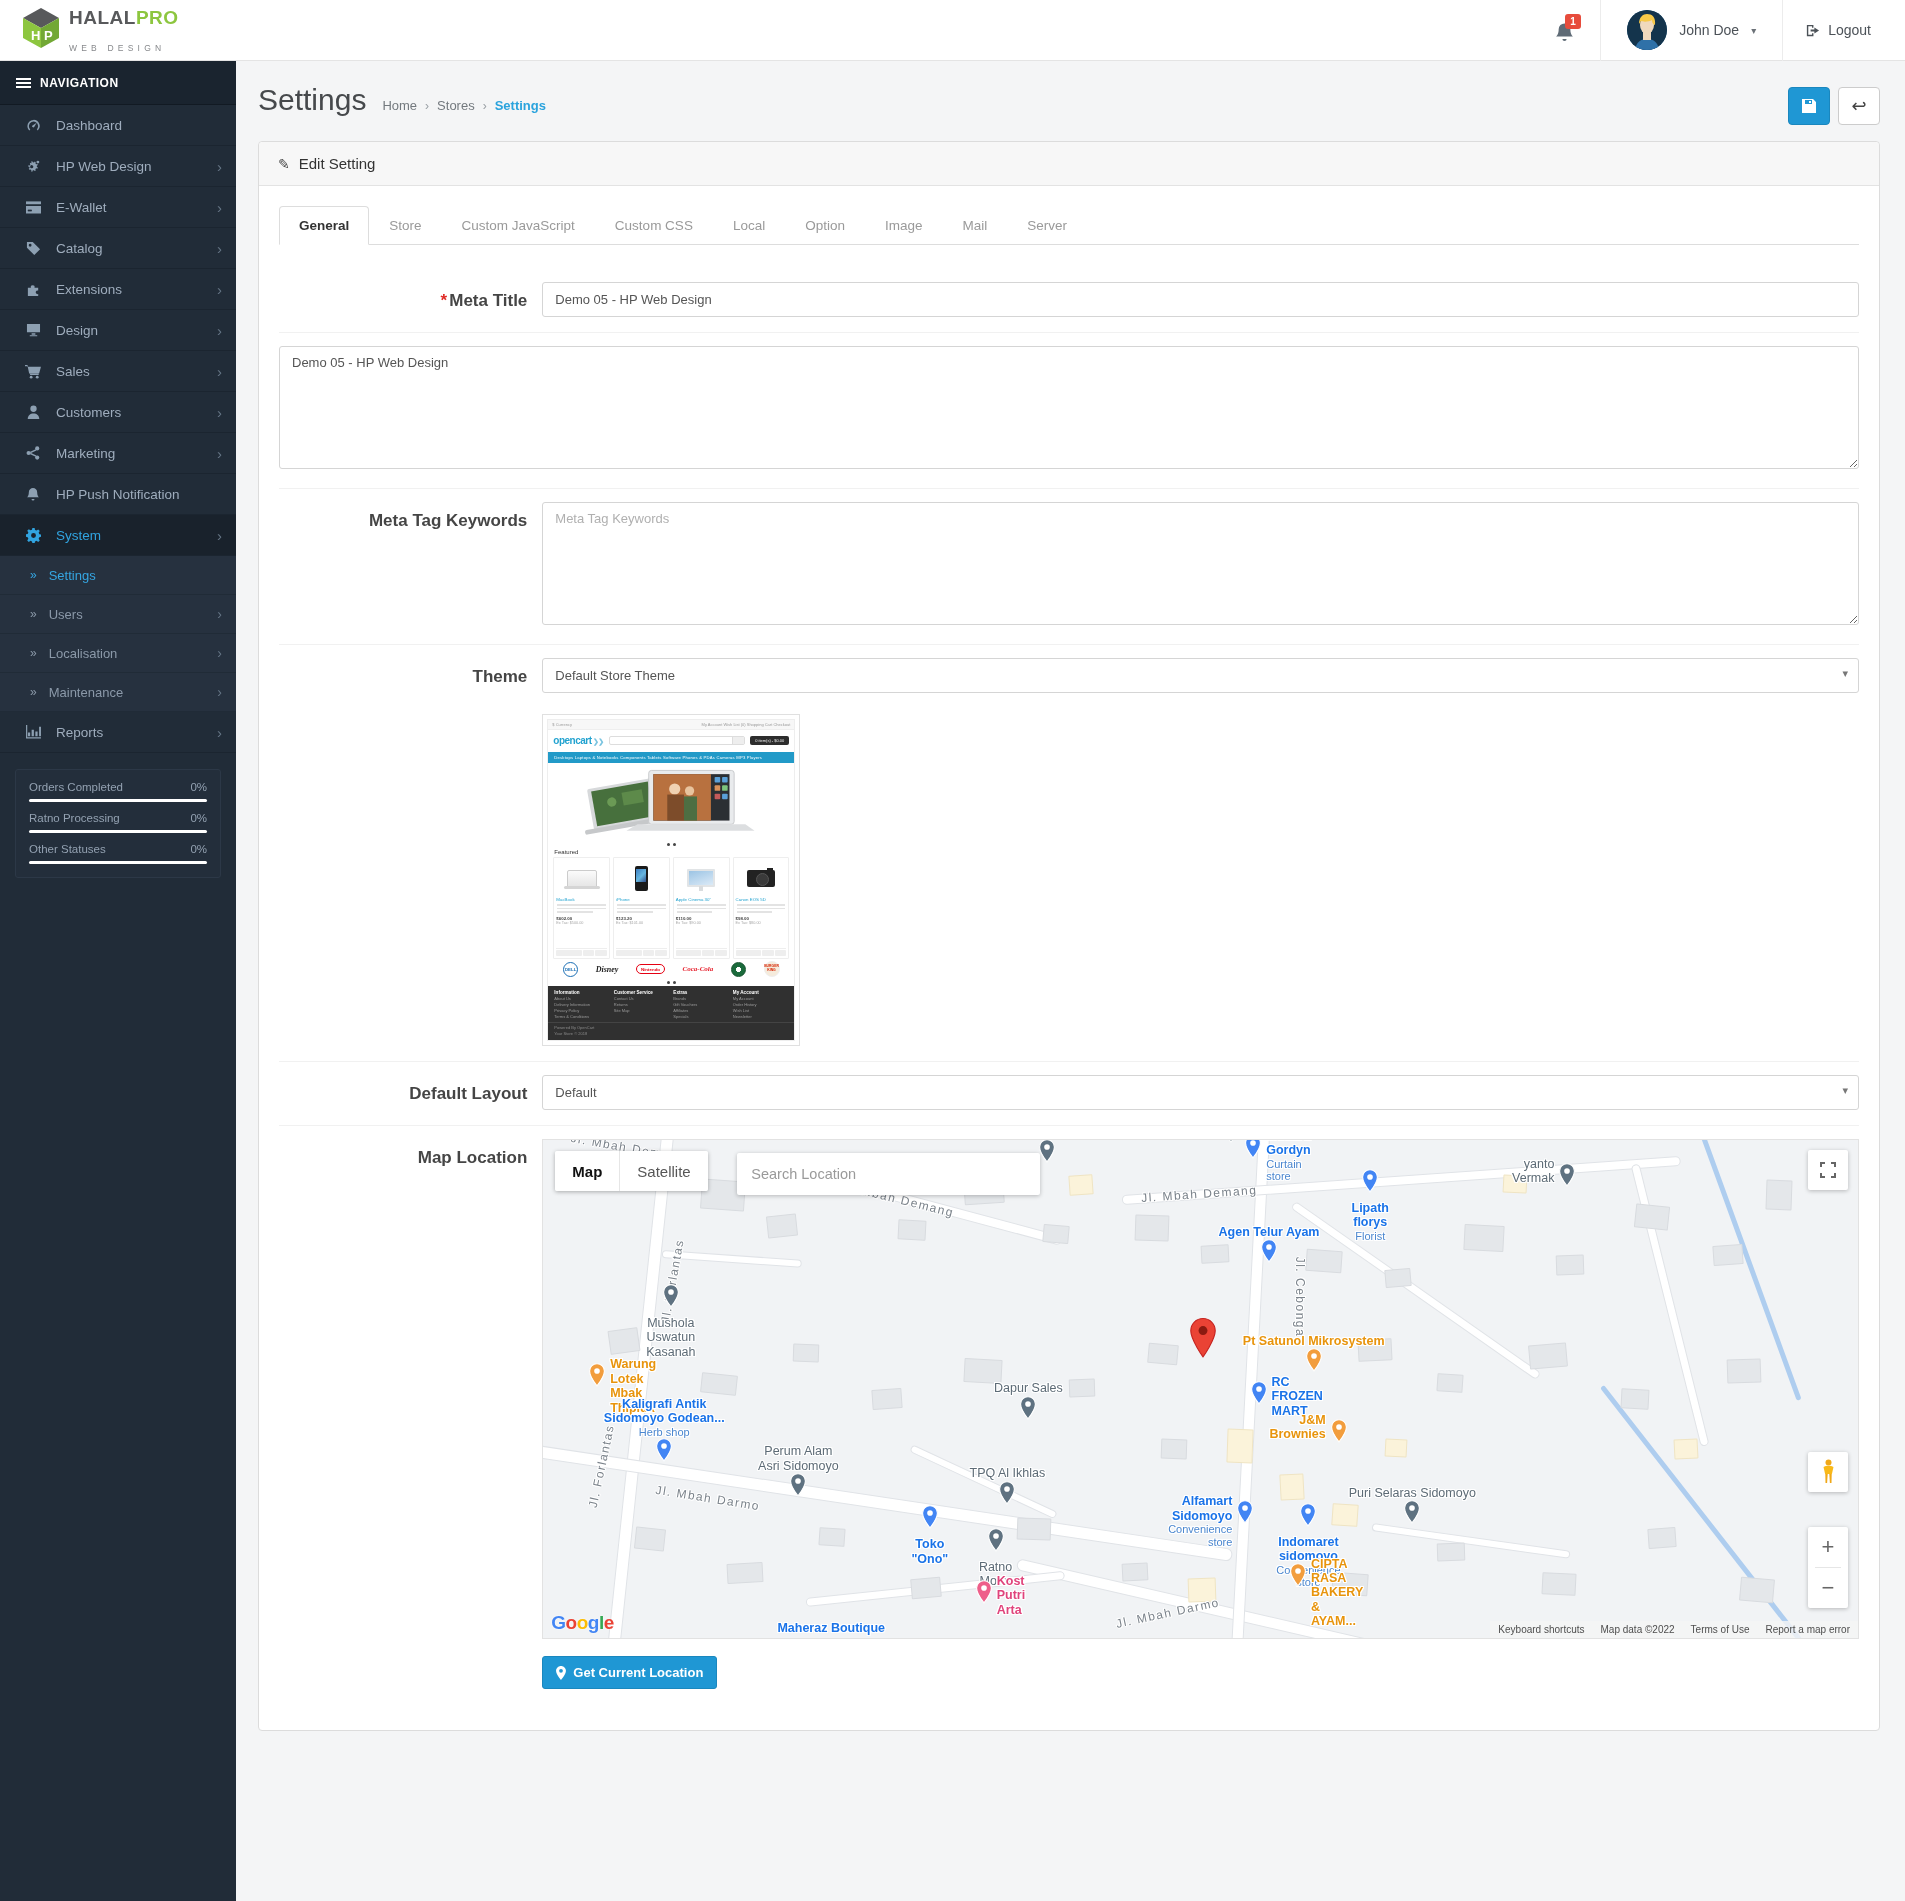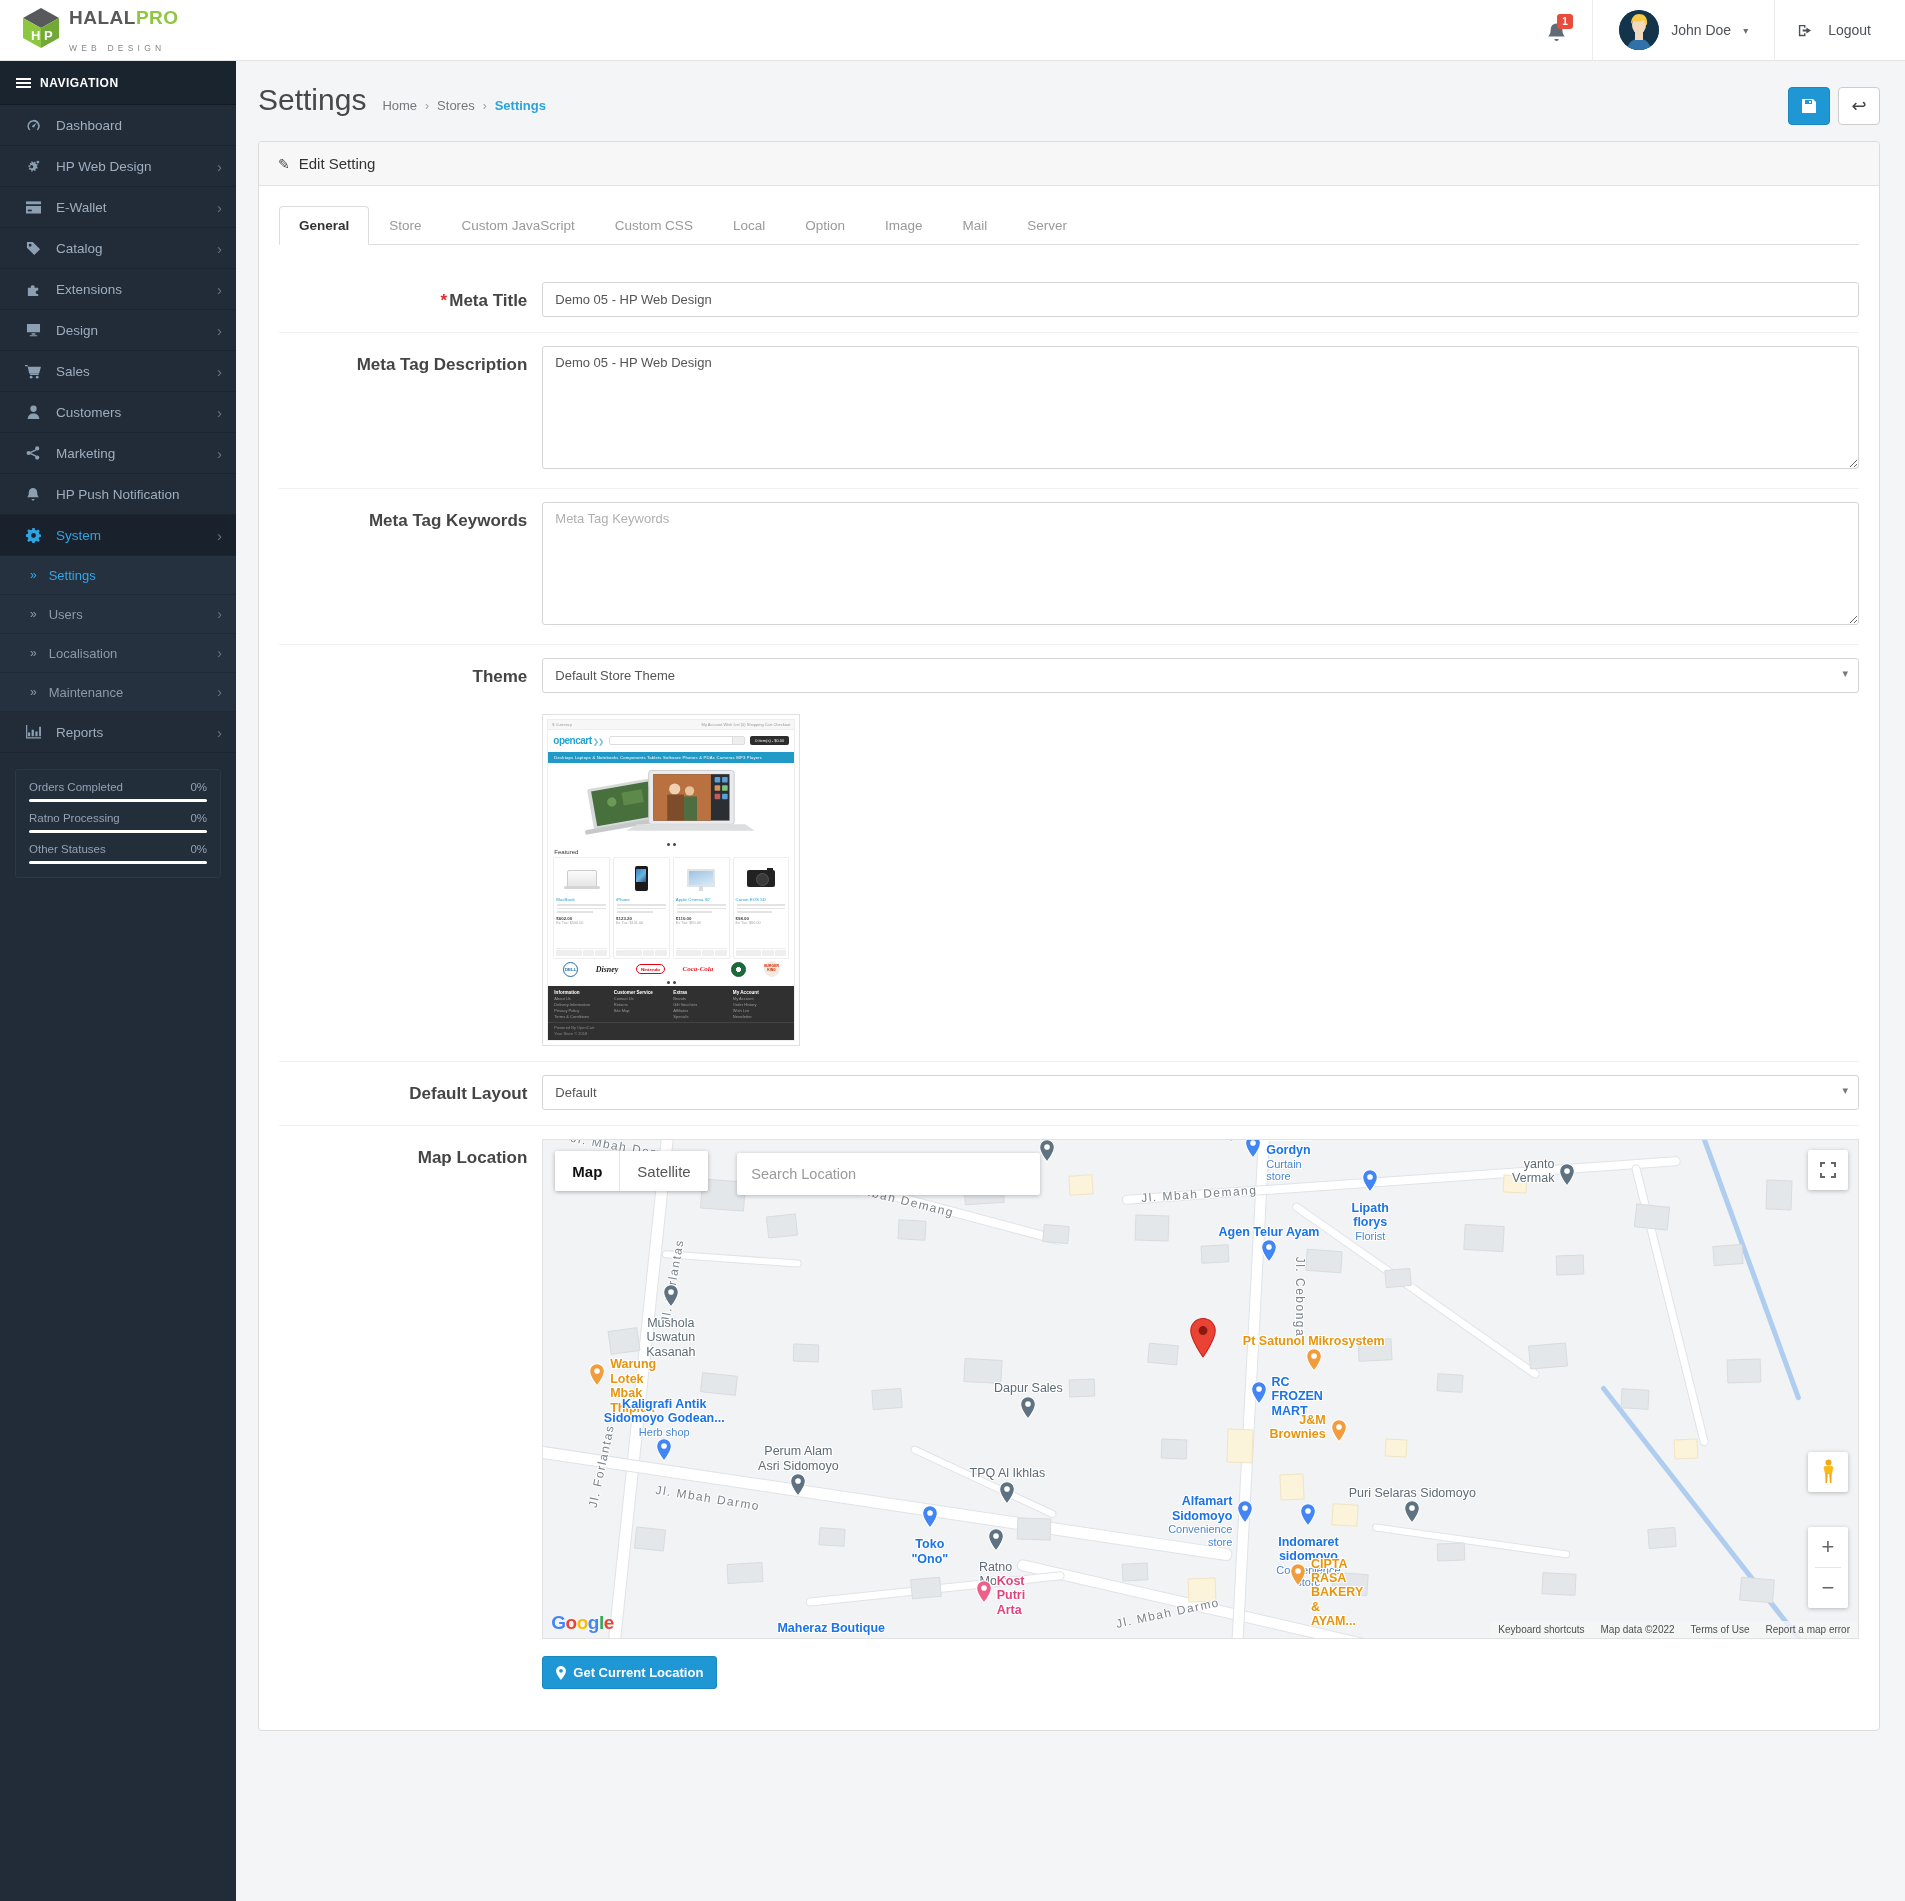--- a/index.html
+++ b/index.html
@@ -15,21 +15,21 @@
   .logo-line2 { font-size:8.5px; color:#87898c; letter-spacing:4.2px; margin-top:17px; }
   .topbar-right { margin-left:auto; display:flex; align-items:center; padding-right:20px; }
   .bell-wrap { position:relative; padding:10px 26px 6px 18px; cursor:pointer; }
   .bell-wrap svg { display:block; }
   .badge { position:absolute; top:2px; left:28px; background:#e74c3c; color:#fff; font-size:10px; font-weight:bold; padding:2px 5px; border-radius:3px; }
   .tb-sep { width:1px; height:61px; background:#ececec; }
   .user-wrap { display:flex; align-items:center; gap:12px; padding:0 26px; cursor:pointer; }
   .avatar { width:40px; height:40px; border-radius:50%; overflow:hidden; background:#16496e; }
   .user-name { font-size:14px; color:#4c5258; }
   .caret { font-size:10px; color:#6b7177; }
-  .logout { display:flex; align-items:center; gap:16px; font-size:14px; color:#4c5258; padding:0 14px 0 22px; cursor:pointer; }
+  .logout { display:flex; align-items:center; gap:8px; font-size:14px; color:#4c5258; padding:0 14px 0 22px; cursor:pointer; }
 
   
   .sidebar { position:absolute; top:61px; left:0; bottom:0; width:236px; background:#212c38; z-index:20; }
   .nav-header { height:44px; background:#1a242f; border-bottom:1px solid #121a23; color:#fff; font-size:12px; font-weight:bold; letter-spacing:.5px; display:flex; align-items:center; padding-left:16px; gap:9px; }
   .hamb { width:15px; height:2px; background:#fff; box-shadow:0 4px 0 #fff, 0 8px 0 #fff; margin-top:-8px; }
   .side-menu { list-style:none; }
   .side-item { display:flex; align-items:center; height:41px; padding:0 14px 0 21px; border-bottom:1px solid #1b2530; color:#9fadbd; font-size:13.5px; cursor:pointer; }
   .side-item .s-icon { width:24px; color:#8da0b2; display:inline-flex; justify-content:center; margin-right:11px; font-size:14px; }
   .side-item .s-chev { margin-left:auto; color:#657585; font-size:15px; }
   .side-item.active { background:#19222c; color:#31a4e0; }
@@ -438,21 +438,20 @@
       <div>
 
         <div class="form-group">
           <label class="control-label"><span class="req">*</span><span>Meta Title</span></label>
           <div class="controls">
             <input class="form-control" value="Demo 05 - HP Web Design" style="">
           </div>
         </div>
 
         <div class="form-group">
-          <label class="control-label">Meta Tag Description</label>
           <div class="controls">
             <textarea class="form-control" style="">Demo 05 - HP Web Design</textarea>
           </div>
         </div>
 
         <div class="form-group">
           <label class="control-label">Meta Tag Keywords</label>
           <div class="controls">
             <textarea class="form-control" placeholder="Meta Tag Keywords" style=""></textarea>
           </div>

